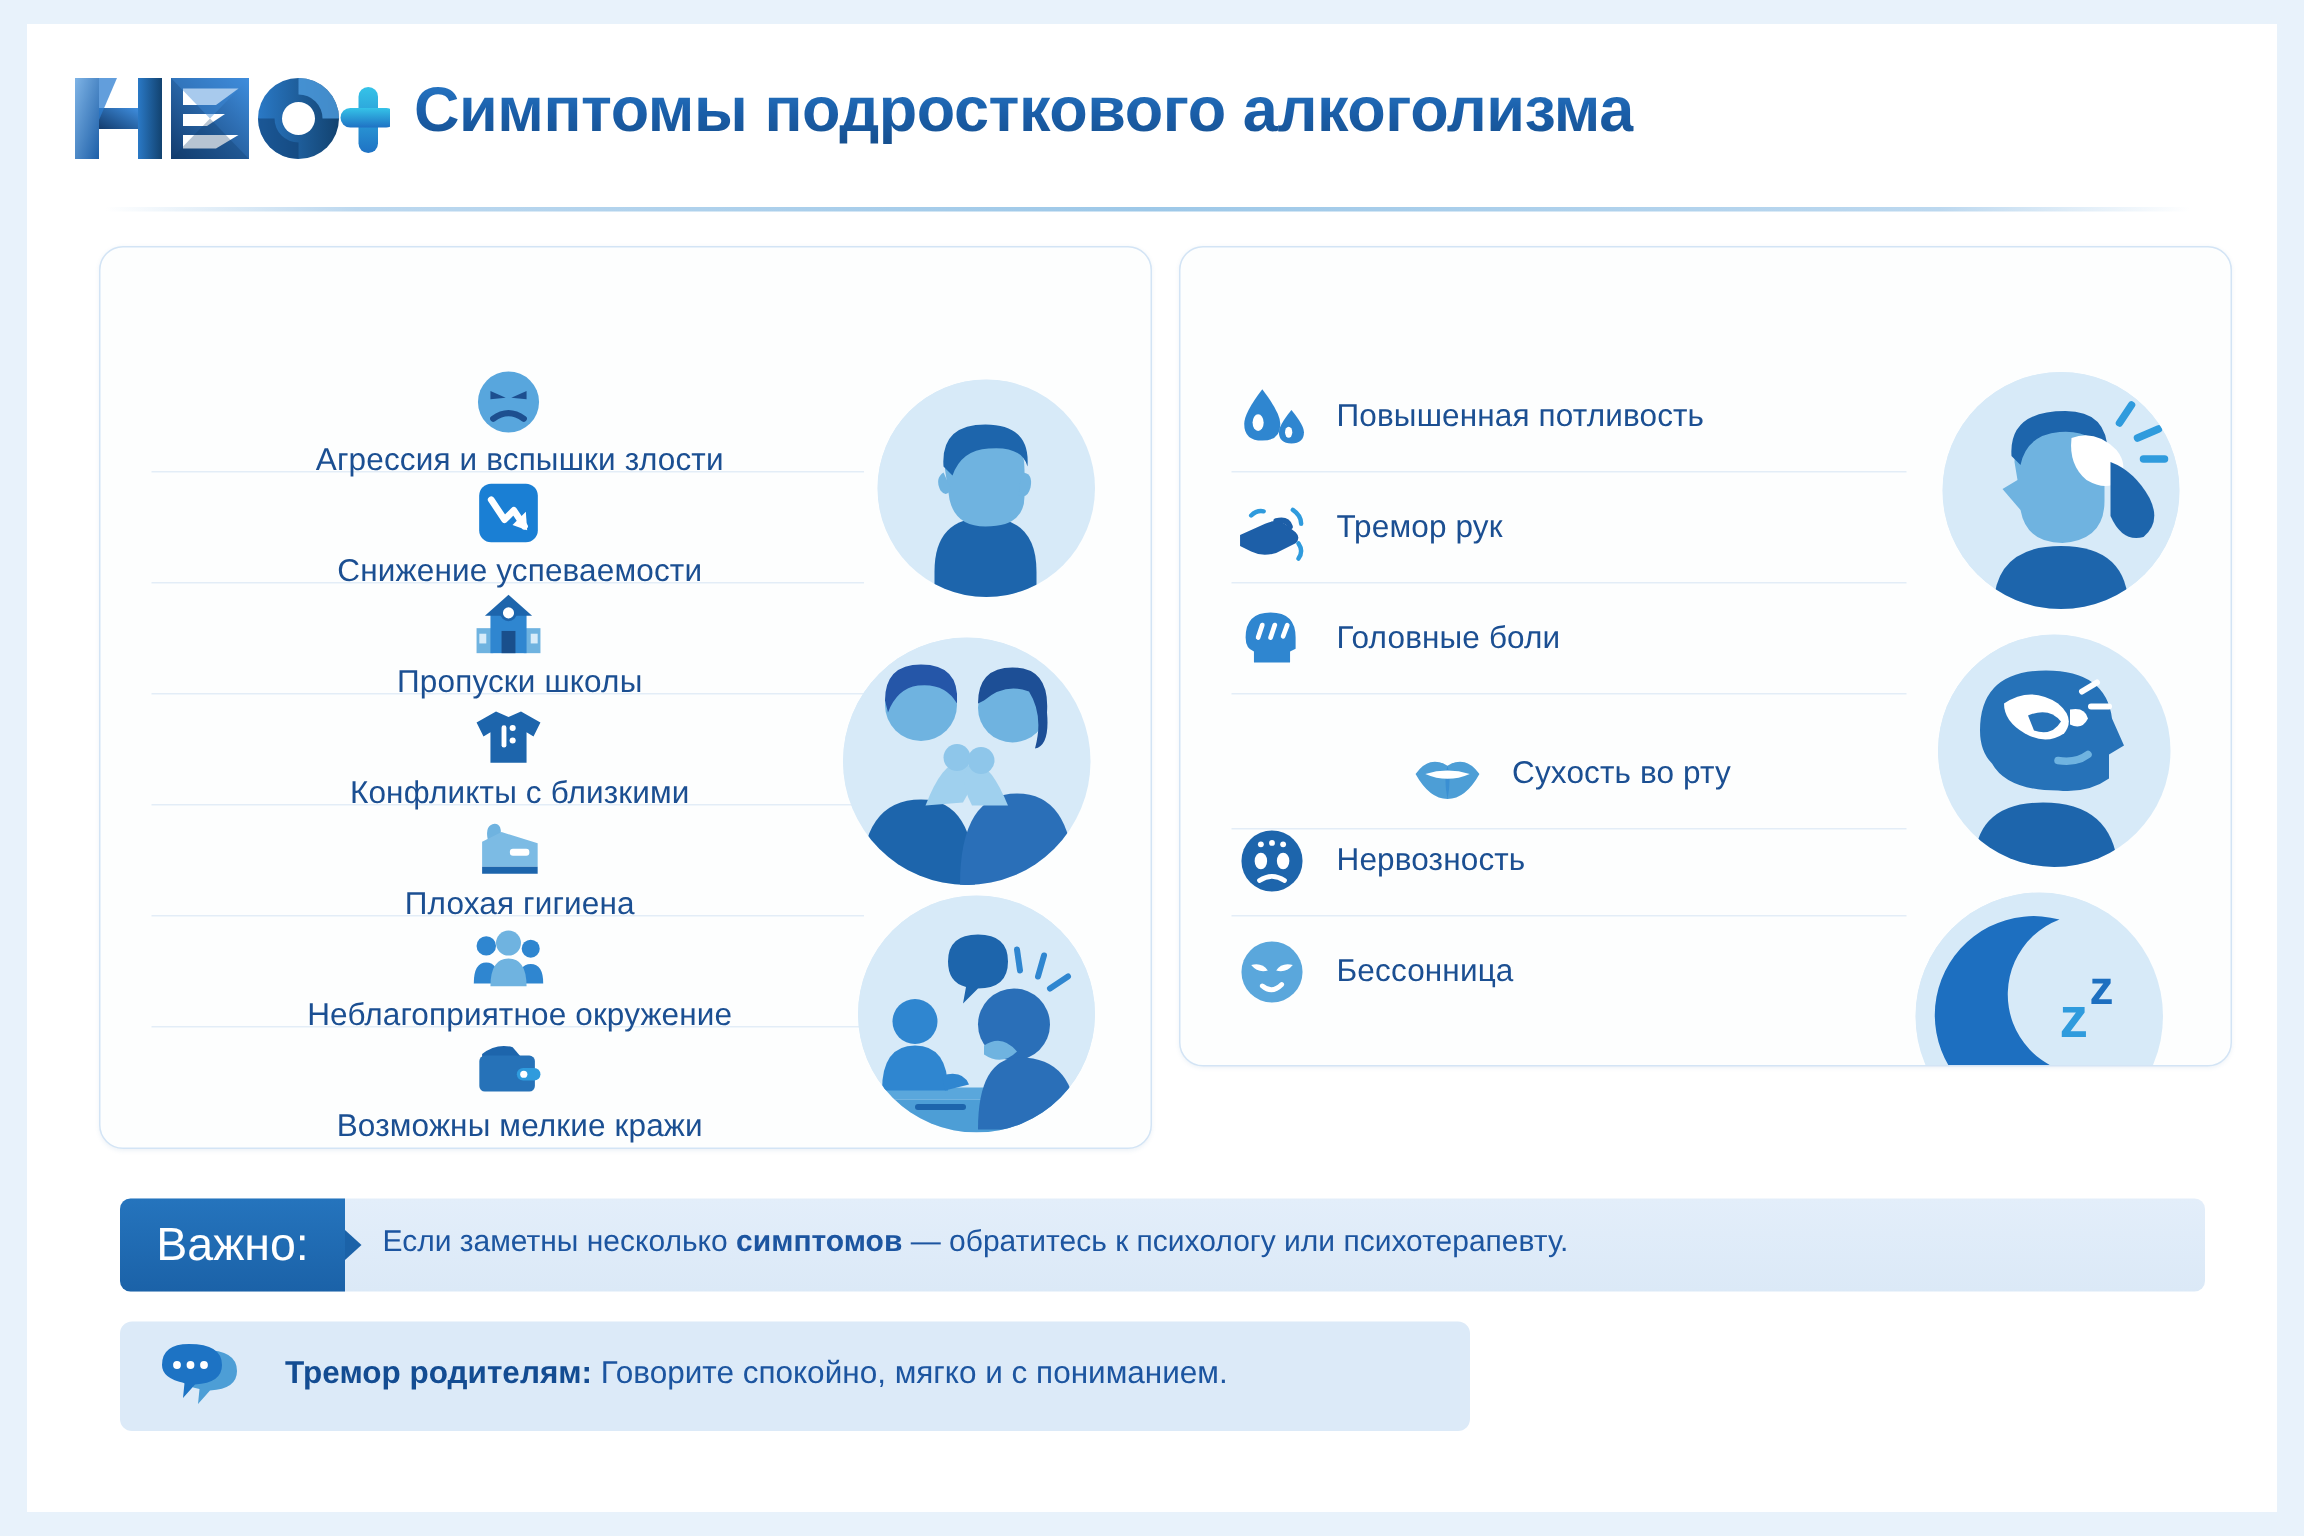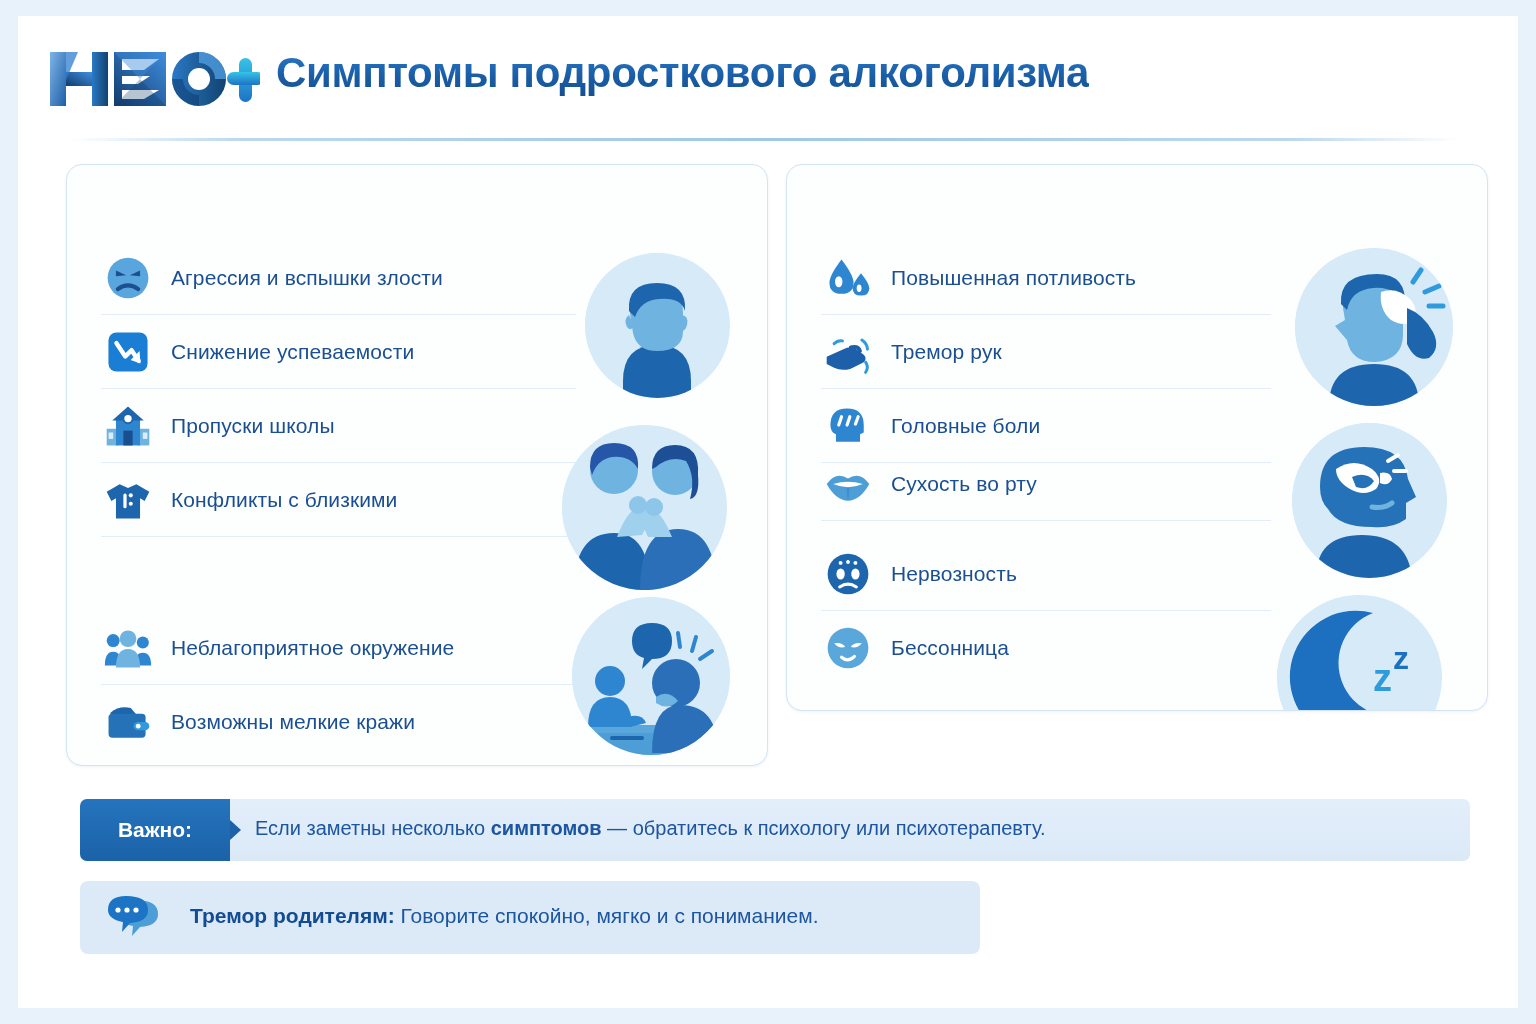--- a/index.html
+++ b/index.html
@@ -99,21 +99,21 @@
     bottom: 0;
   }
   .row {
     position: absolute;
     left: 34px;
     height: 74px;
     display: flex;
     align-items: center;
     box-sizing: border-box;
   }
-  .card-left .row  { width: 475px; border-bottom: 1px solid #e3edf7; }
+  .card-left .row  { width: 475px; border-bottom: 1px solid #e3edf7; flex-direction: column; }
   .card-right .row { width: 450px; border-bottom: 1px solid #e3edf7; }
   .row.last { border-bottom: none; }
 
   .row-icon {
     width: 54px;
     height: 54px;
     flex: 0 0 54px;
     display: flex;
     align-items: center;
     justify-content: center;
@@ -149,22 +149,22 @@
     left: 0; top: 0;
     width: 150px;
     height: 62px;
     background: linear-gradient(180deg, #2574bd 0%, #1b62a8 100%);
     border-radius: 7px 0 0 7px;
     display: flex;
     align-items: center;
     justify-content: center;
   }
   .important-badge-text {
-    font-size: 21px;
-    font-weight: bold;
+    font-size: 31px;
+    font-weight: normal;
     color: #ffffff;
     white-space: nowrap;
   }
   .badge-arrow {
     position: absolute;
     left: 150px;
     top: 21px;
     width: 0; height: 0;
     border-top: 10px solid transparent;
     border-bottom: 10px solid transparent;
@@ -320,20 +320,31 @@
           <svg viewBox="0 0 54 54" width="50" height="50">
             <path d="M18 10 L27 14 L36 10 L50 18 L45 28 L40 25 L40 47 L14 47 L14 25 L9 28 L4 18 Z" fill="#1d65ac"></path>
             <circle cx="30" cy="22" r="2.2" fill="#ffffff"></circle>
             <circle cx="30" cy="31" r="2.2" fill="#ffffff"></circle>
             <rect x="22" y="20" width="3.5" height="16" rx="1.7" fill="#ffffff"></rect>
           </svg>
         </span>
         <span class="row-label">Конфликты с близкими</span>
       </div>
 
+      <div class="row" style="top:310px;">
+        <span class="row-icon">
+          <svg viewBox="0 0 54 54" width="50" height="50">
+            <path d="M12 22 Q10 12 17 11 Q23 11 21 22 Z" fill="#6fb3e0"></path>
+            <path d="M8 24 L22 17 L48 25 L48 42 L8 42 Z" fill="#7cbbe4"></path>
+            <path d="M8 42 L48 42 L48 47 L8 47 Z" fill="#1d65ac"></path>
+            <rect x="28" y="29" width="14" height="5" rx="2.2" fill="#ffffff"></rect>
+          </svg>
+        </span>
+        <span class="row-label">Плохая гигиена</span>
+      </div>
 
       <div class="row" style="top:384px;">
         <span class="row-icon">
           <svg viewBox="0 0 54 54" width="50" height="50">
             <circle cx="11" cy="19" r="7" fill="#2f86d0"></circle>
             <path d="M2 46 Q2 31 11 31 Q20 31 20 46 Z" fill="#2f86d0"></path>
             <circle cx="43" cy="21" r="6.5" fill="#2f86d0"></circle>
             <path d="M34 46 Q34 32 43 32 Q52 32 52 46 Z" fill="#2f86d0"></path>
             <circle cx="27" cy="17" r="9" fill="#6fb3e0"></circle>
             <path d="M14 48 Q14 28 27 28 Q40 28 40 48 Z" fill="#6fb3e0"></path>
@@ -443,21 +454,21 @@
             <g stroke="#ffffff" stroke-width="3.4" stroke-linecap="round">
               <line x1="17" y1="26" x2="20" y2="17"></line>
               <line x1="26" y1="26" x2="29" y2="17"></line>
               <line x1="35" y1="25" x2="38" y2="17"></line>
             </g>
           </svg>
         </span>
         <span class="row-label">Головные боли</span>
       </div>
 
-      <div class="row" style="top:220px;">
+      <div class="row" style="top:252px;justify-content:center;">
         <span class="row-icon">
           <svg viewBox="0 0 54 54" width="50" height="50">
             <path d="M4 27 Q14 13 27 21 Q40 13 50 27 Q40 45 27 45 Q14 45 4 27 Z" fill="#4d9ed6"></path>
             <path d="M27 21 Q24 30 27 45 Q30 30 27 21 Z" fill="#2f86d0" opacity="0.6"></path>
             <path d="M11 27 Q27 22 43 27 Q27 34 11 27 Z" fill="#ffffff"></path>
           </svg>
         </span>
         <span class="row-label">Сухость во рту</span>
       </div>
 

